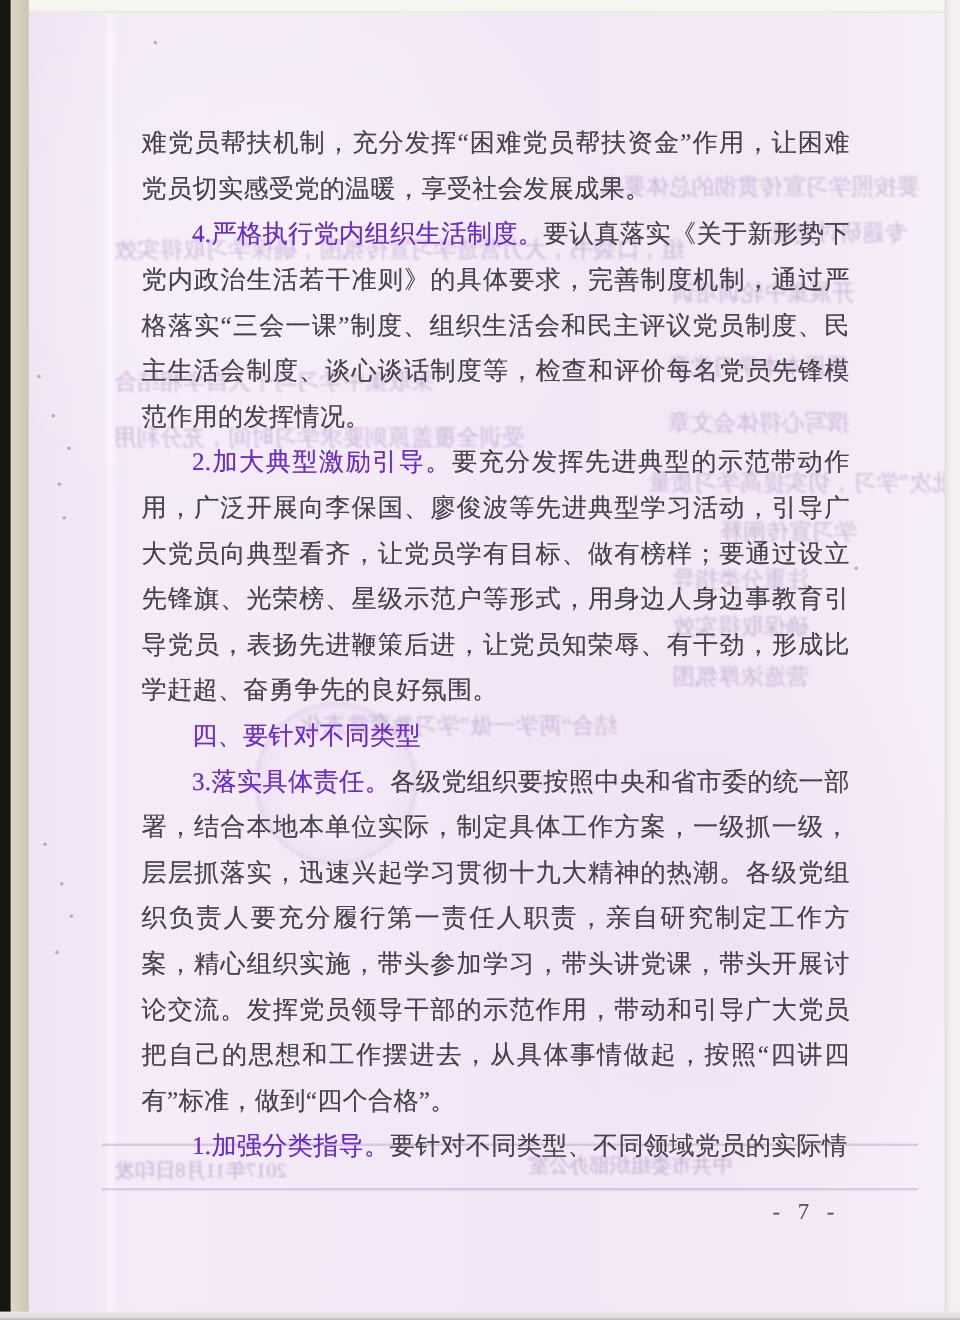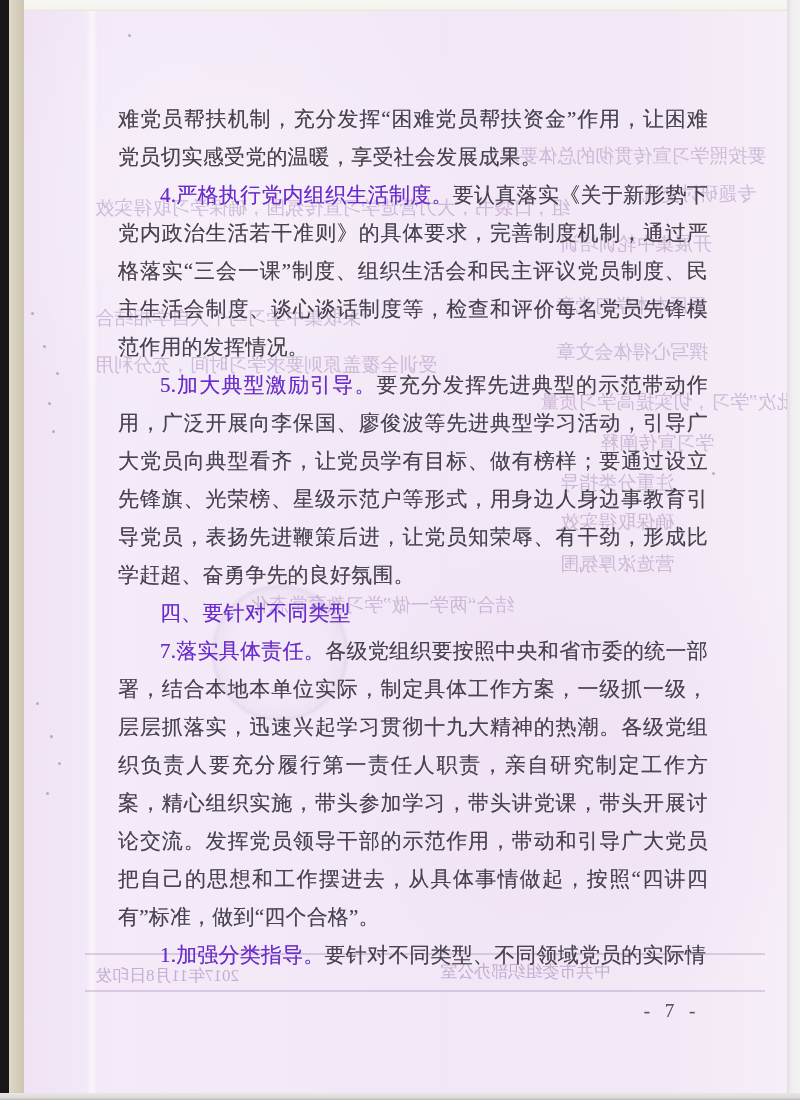--- a/index.html
+++ b/index.html
@@ -88,23 +88,23 @@
       <div class="speck" style="left: 36px; top: 702px;"></div>
       <div class="speck" style="left: 50px; top: 735px;"></div>
       <div class="speck" style="left: 58px; top: 762px;"></div>
       <div class="speck" style="left: 46px; top: 792px;"></div>
       <div class="speck" style="left: 712px; top: 472px;"></div>
     </div>
 
   <div class="content" id="content">
       <p class="">难党员帮扶机制，充分发挥“困难党员帮扶资金”作用，让困难党员切实感受党的温暖，享受社会发展成果。</p>
       <p class="indent"><b>4.严格执行党内组织生活制度。</b>要认真落实《关于新形势下党内政治生活若干准则》的具体要求，完善制度机制，通过严格落实“三会一课”制度、组织生活会和民主评议党员制度、民主生活会制度、谈心谈话制度等，检查和评价每名党员先锋模范作用的发挥情况。</p>
-      <p class="indent"><b>5.加大典型激励引导。</b>要充分发挥先进典型的示范带动作用，广泛开展向李保国、廖俊波等先进典型学习活动，引导广大党员向典型看齐，让党员学有目标、做有榜样；要通过设立先锋旗、光荣榜、星级示范户等形式，用身边人身边事教育引导党员，表扬先进鞭策后进，让党员知荣辱、有干劲，形成比学赶超、奋勇争先的良好氛围。</p>
+      <p class="indent"><b>2.加大典型激励引导。</b>要充分发挥先进典型的示范带动作用，广泛开展向李保国、廖俊波等先进典型学习活动，引导广大党员向典型看齐，让党员学有目标、做有榜样；要通过设立先锋旗、光荣榜、星级示范户等形式，用身边人身边事教育引导党员，表扬先进鞭策后进，让党员知荣辱、有干劲，形成比学赶超、奋勇争先的良好氛围。</p>
       <p class="indent"><b>四、要针对不同类型</b></p>
-      <p class="indent"><b>7.落实具体责任。</b>各级党组织要按照中央和省市委的统一部署，结合本地本单位实际，制定具体工作方案，一级抓一级，层层抓落实，迅速兴起学习贯彻十九大精神的热潮。各级党组织负责人要充分履行第一责任人职责，亲自研究制定工作方案，精心组织实施，带头参加学习，带头讲党课，带头开展讨论交流。发挥党员领导干部的示范作用，带动和引导广大党员把自己的思想和工作摆进去，从具体事情做起，按照“四讲四有”标准，做到“四个合格”。</p>
+      <p class="indent"><b>3.落实具体责任。</b>各级党组织要按照中央和省市委的统一部署，结合本地本单位实际，制定具体工作方案，一级抓一级，层层抓落实，迅速兴起学习贯彻十九大精神的热潮。各级党组织负责人要充分履行第一责任人职责，亲自研究制定工作方案，精心组织实施，带头参加学习，带头讲党课，带头开展讨论交流。发挥党员领导干部的示范作用，带动和引导广大党员把自己的思想和工作摆进去，从具体事情做起，按照“四讲四有”标准，做到“四个合格”。</p>
       <p class="indent"><b>1.加强分类指导。</b>要针对不同类型、不同领域党员的实际情</p>
     </div>
 
   <div class="page-num">- 7 -</div>
 
   <div class="edge-top"></div>
   <div class="edge-left-black"></div>
   <div class="edge-left-beige"></div>
   <div class="edge-right"></div>
   <div class="edge-bottom"></div>

